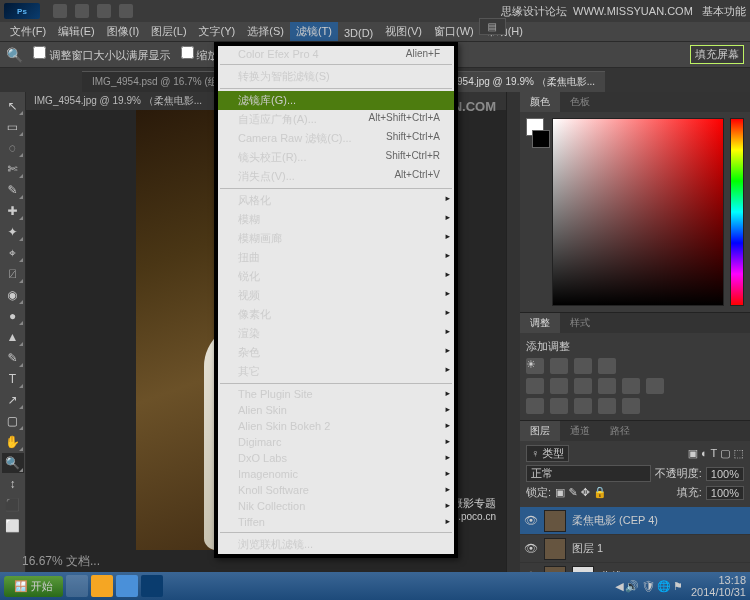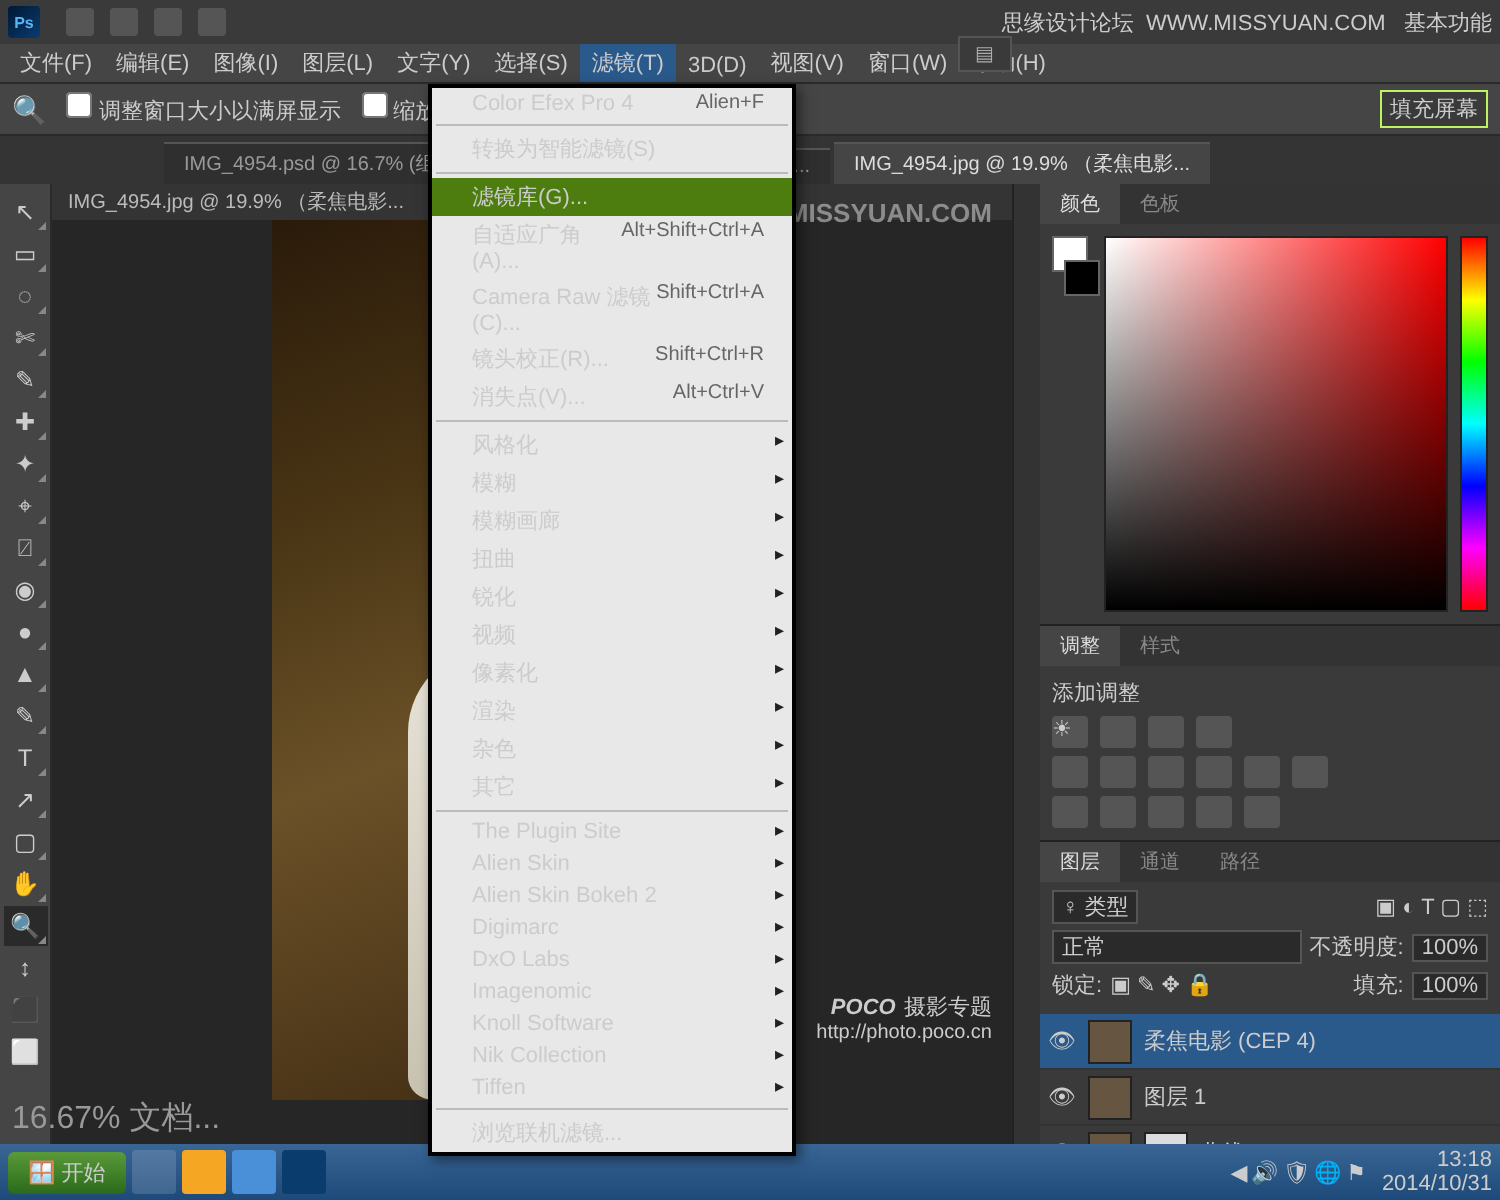--- a/index.html
+++ b/index.html
@@ -1,18 +1,18 @@
 <!DOCTYPE html>
 <html><head>
 <meta charset="utf-8">
 <style>
 *{margin:0;padding:0;box-sizing:border-box;font-family:"Microsoft YaHei",Arial,sans-serif;font-size:11px;color:#ccc;user-select:none}
 body{width:750px;height:600px;background:#454545;overflow:hidden;position:relative}
 .titlebar{height:22px;background:#3a3a3a;display:flex;align-items:center;padding:0 4px}
-.ps-logo{width:16px;height:16px;background:linear-gradient(135deg,#001834,#0a3c6e);border-radius:2px;display:flex;align-items:center;justify-content:center;font-size:8px;font-weight:bold;color:#5bb5f5;margin-right:9px}
+.ps-logo{width:36px;height:16px;background:linear-gradient(135deg,#001834,#0a3c6e);border-radius:2px;display:flex;align-items:center;justify-content:center;font-size:8px;font-weight:bold;color:#5bb5f5;margin-right:9px}
 .title-icons{display:flex;gap:8px;margin-left:4px}
 .title-icons span{width:14px;height:14px;background:#555;border-radius:2px}
 .title-right{margin-left:auto;font-size:11px;color:#aaa}
 .menubar{height:20px;background:#454545;display:flex;align-items:flex-end;padding:0 4px;border-bottom:1px solid #2a2a2a}
 .menubar span{padding:2px 6px;cursor:pointer}
 .menubar span.active{background:#2a5a8c}
 .optbar{height:26px;background:#454545;display:flex;align-items:center;padding:0 6px;border-bottom:1px solid #2a2a2a;gap:10px}
 .opt-box{border:1px solid #bef264;padding:1px 4px;background:#3a3a3a}
 .doc-tabs{height:24px;background:#343434;display:flex;align-items:flex-end;padding-left:82px;gap:2px}
 .doc-tab{background:#2f2f2f;padding:3px 10px;border-top:1px solid #555;font-size:10px;color:#999}
@@ -54,22 +54,22 @@
 .layers{max-height:100px;overflow:auto}
 .layer{display:flex;align-items:center;height:28px;padding:2px 4px;gap:6px;border-bottom:1px solid #333}
 .layer.sel{background:#2a5a8c}
 .eye{width:14px;text-align:center}
 .thumb{width:22px;height:22px;background:#665540;border:1px solid #222}
 .taskbar{position:absolute;bottom:0;left:0;right:0;height:28px;background:linear-gradient(#3a6695,#1d4a7a);display:flex;align-items:center;padding:0 4px;gap:3px}
 .start{background:linear-gradient(#5a9a3a,#2a6a1a);padding:3px 10px;border-radius:3px;color:#fff;font-size:11px}
 .tb-ic{width:22px;height:22px;background:rgba(255,255,255,.15);border-radius:2px}
 .tb-right{margin-left:auto;display:flex;align-items:center;gap:2px;color:#fff;font-size:10px}
 .tb-time{text-align:right;line-height:1.1;margin-left:6px}
-.status{position:absolute;bottom:28px;left:0;font-size:16px;padding:2px 6px;color:#999}
-.dropdown{position:absolute;top:42px;left:214px;width:184px;background:#e8e8e8;border:2px solid #000000;box-shadow:2px 2px 6px rgba(0,0,0,.5);z-index:100}
+.status{position:absolute;bottom:28px;left:16px;font-size:12px;padding:2px 6px;color:#999}
+.dropdown{position:absolute;top:42px;left:214px;width:244px;background:#e8e8e8;border:4px solid #000000;box-shadow:2px 2px 6px rgba(0,0,0,.5);z-index:100}
 .dd-item{display:flex;justify-content:space-between;padding:2px 14px 2px 20px;font-size:11px;color:#222;position:relative}
 .dd-item.hl{background:#4d7c0f;color:#fff}
 .dd-item.sub::after{content:'▸';position:absolute;right:4px;font-size:9px}
 .dd-sep{height:1px;background:#bbb;margin:2px 2px}
 .dd-sc{color:#666;font-size:10px}
 .panels-side{width:14px;background:#333;border-left:1px solid #222}
 .fix-tabs{position:absolute;right:244px;top:18px;display:flex;gap:1px}
 .fix-tab{background:#3a3a3a;padding:2px 8px;font-size:10px;color:#aaa;border:1px solid #555}
 </style>
 </head>

